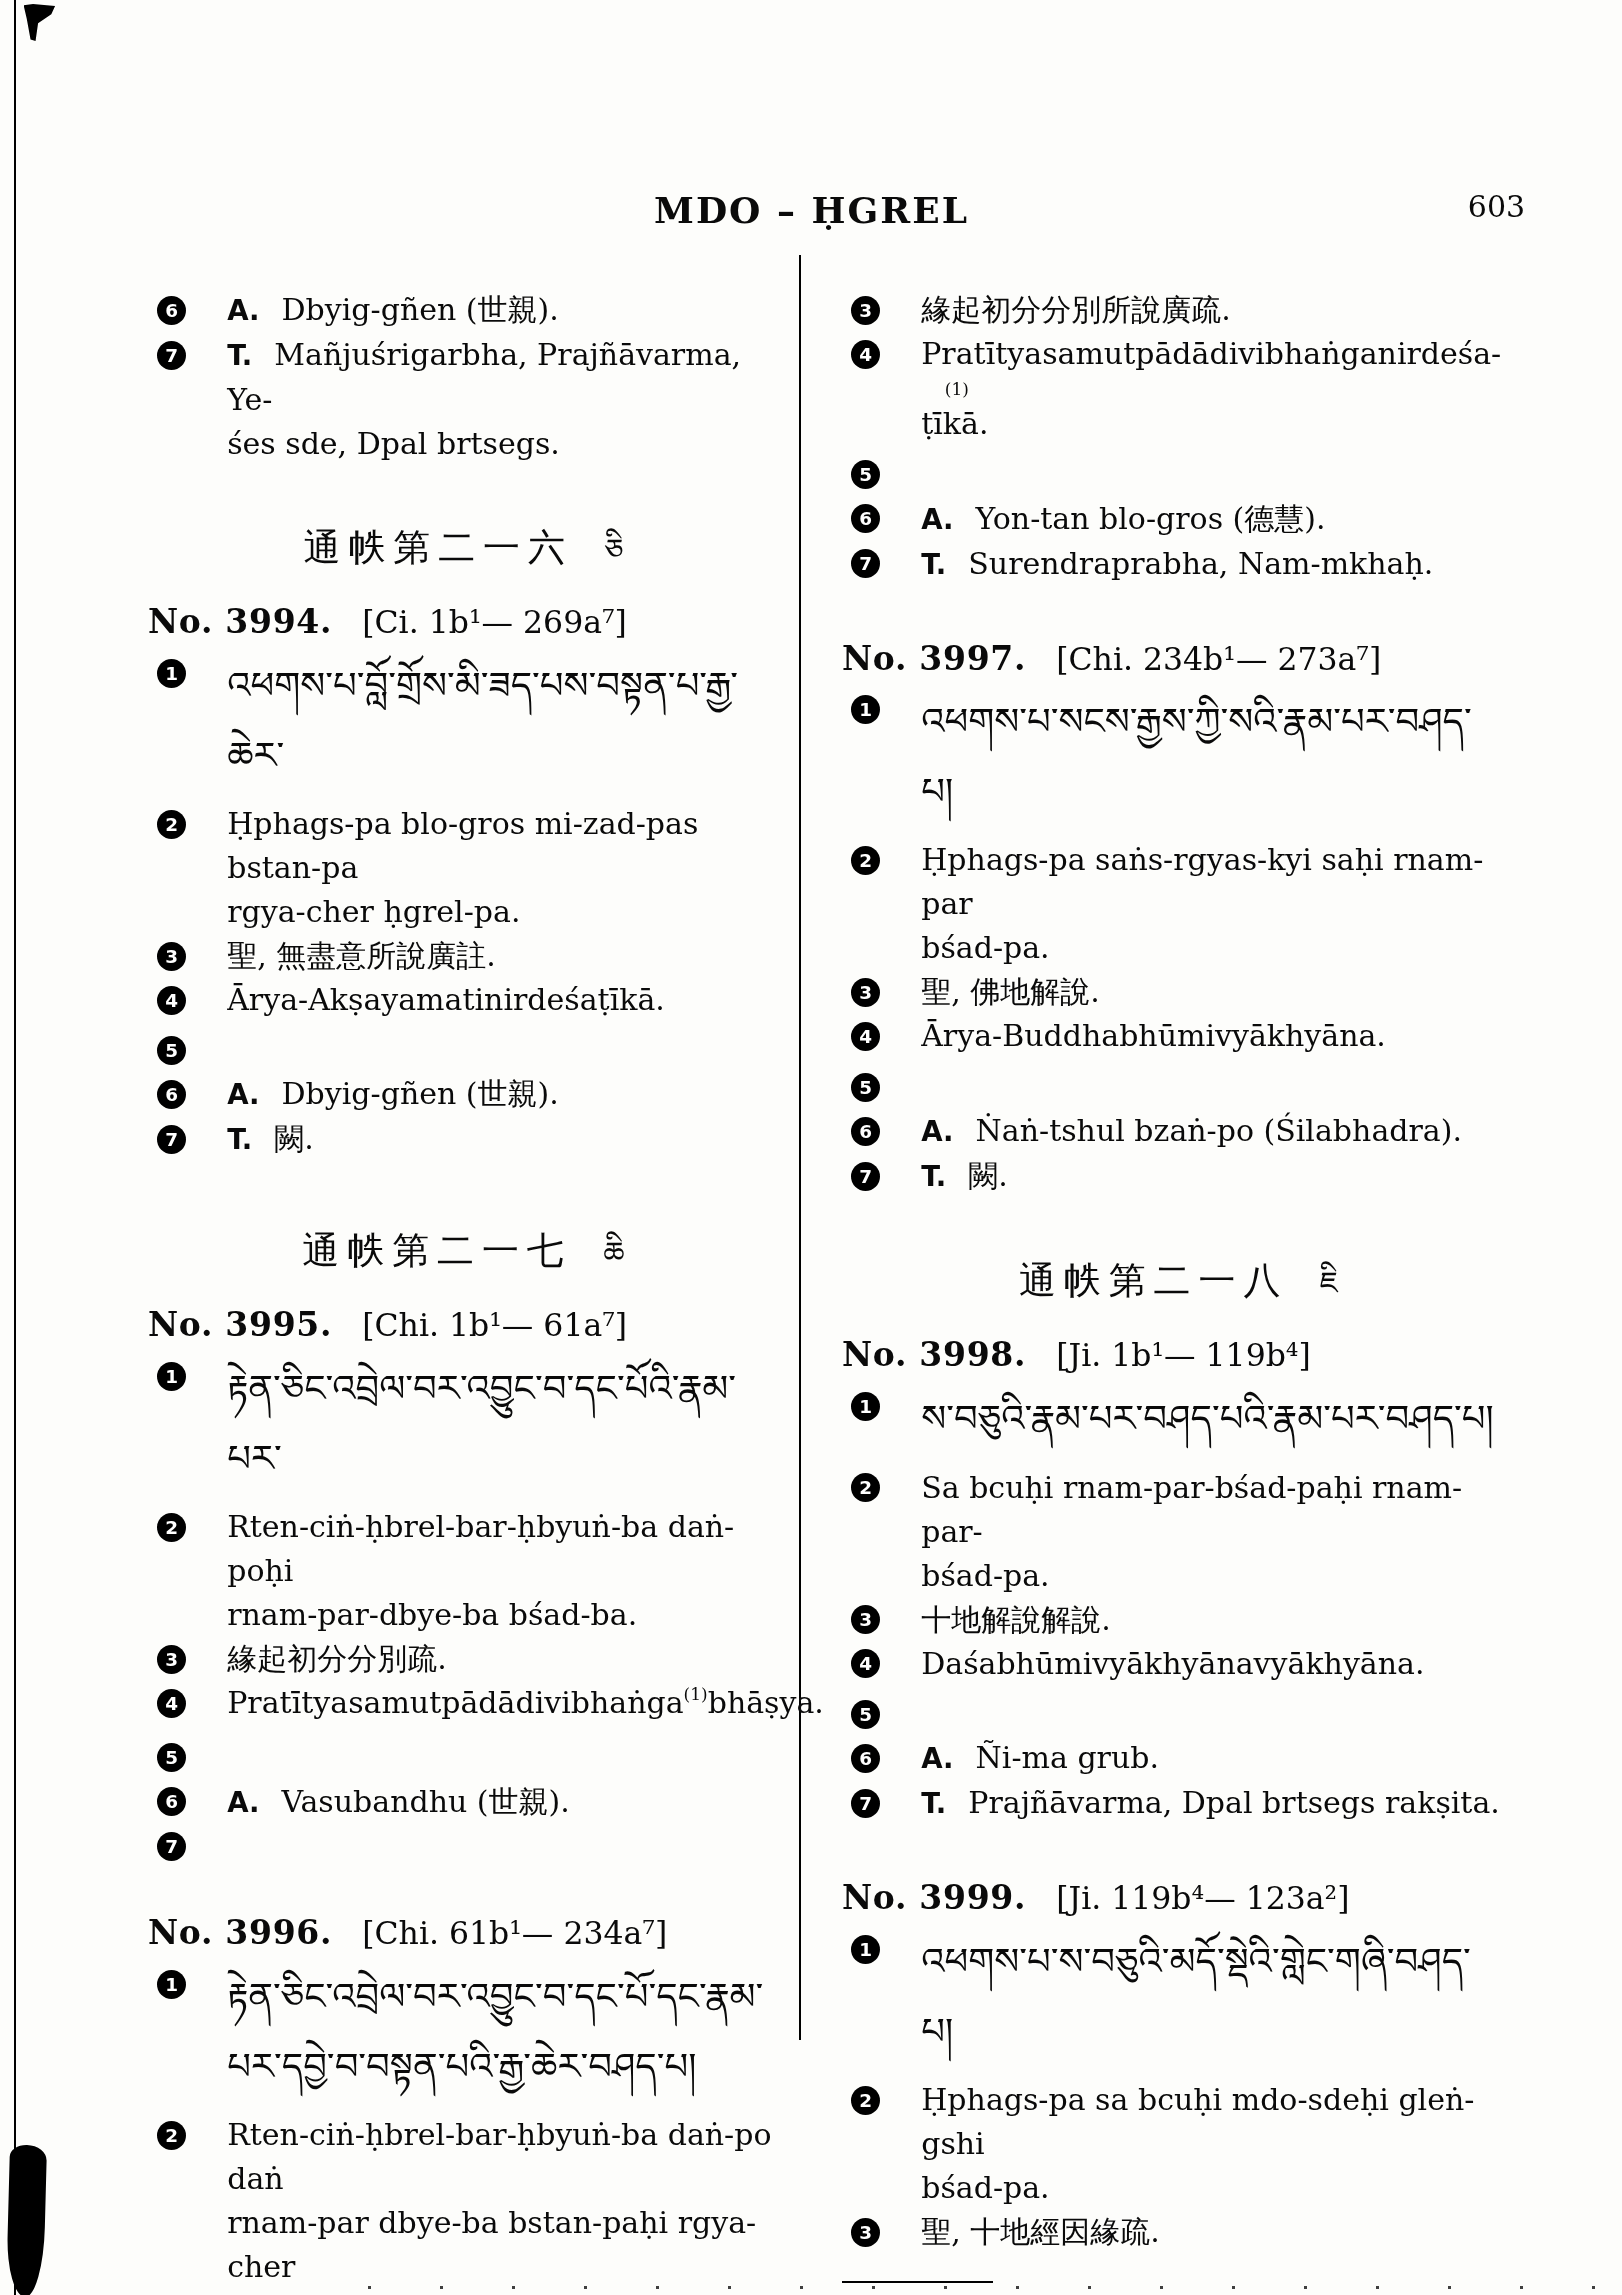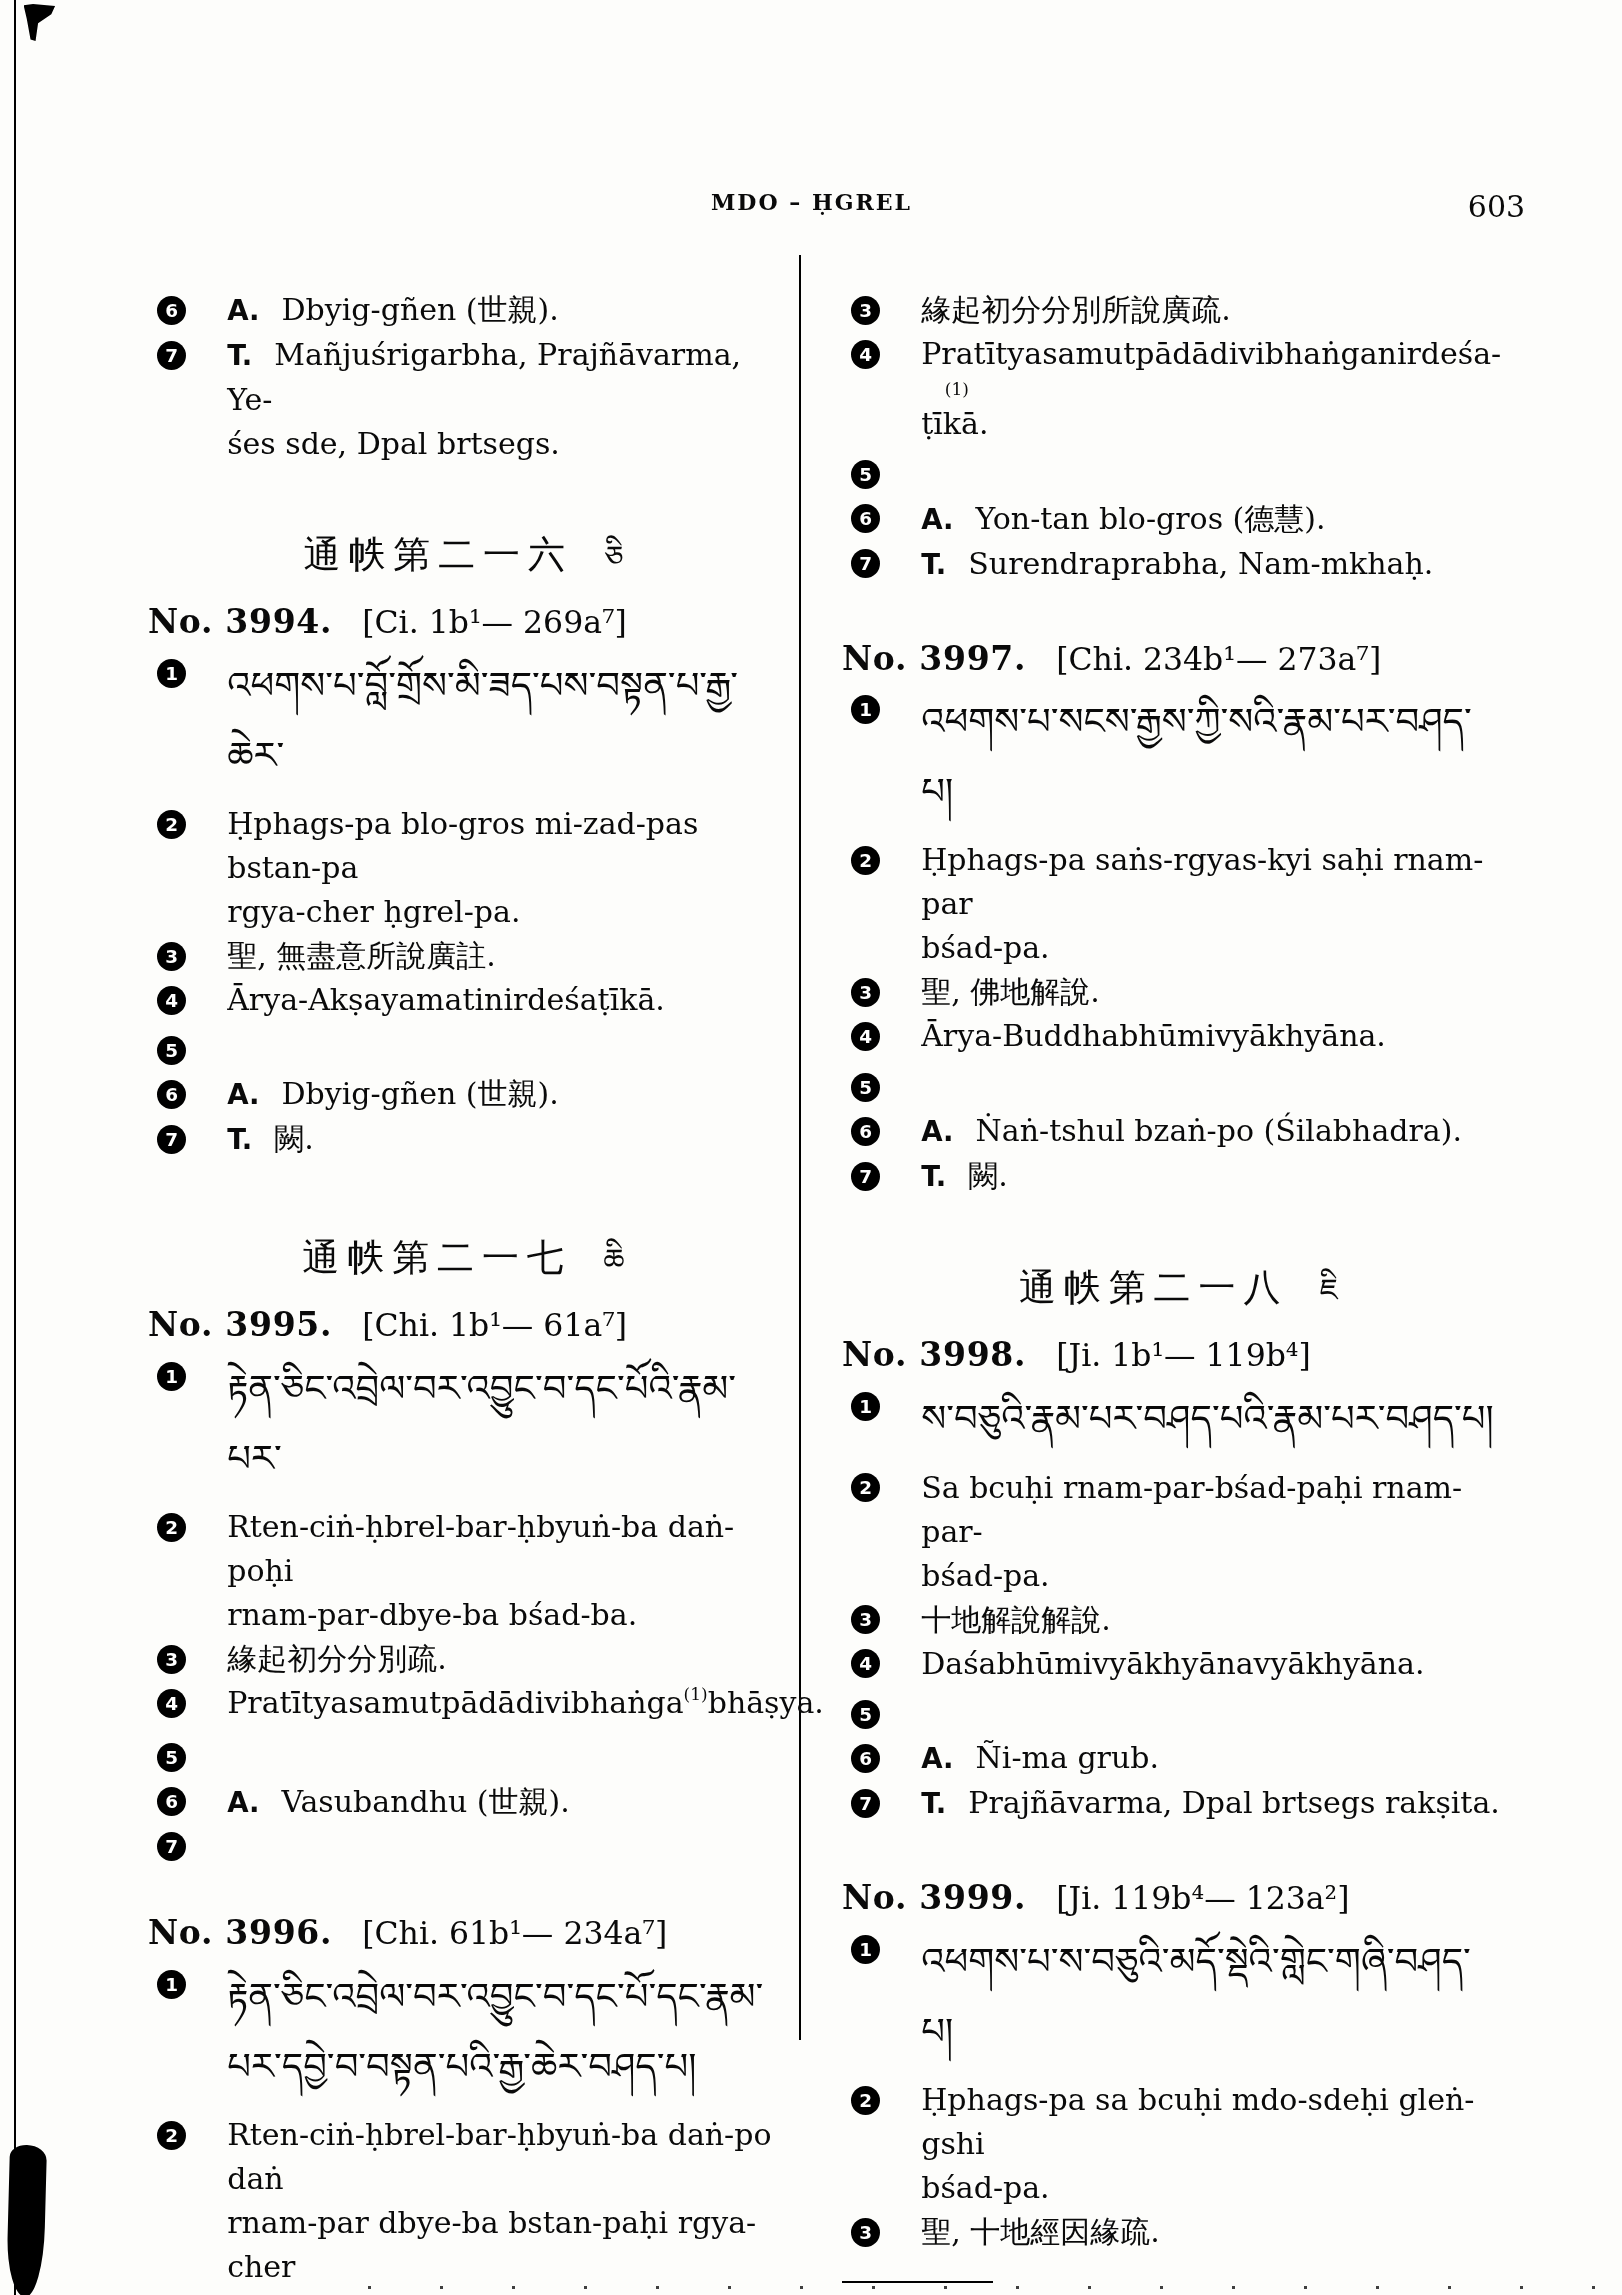--- a/index.html
+++ b/index.html
@@ -11,28 +11,28 @@
   .edge-line{position:absolute;left:13.8px;top:0;width:2.6px;height:2295px;background:#000;}
   .corner-mark{position:absolute;left:23.6px;top:3.9px;width:31.5px;height:37px;background:#000;
     clip-path:polygon(0 4%,30% 0,100% 6%,88% 28%,46% 52%,38% 100%,22% 96%,10% 40%);}
   .ink-blob{position:absolute;left:7.9px;top:2145px;width:37px;height:152px;background:#000;
     border-radius:46% 54% 48% 52%/8% 10% 46% 40%;transform:rotate(1.5deg);}
   .bottom-specks{position:absolute;left:368px;top:2286px;width:1247px;height:3.3px;opacity:.75;
     background:repeating-linear-gradient(90deg,#000 0 3.3px,transparent 3.3px 72px);}
   .divider{position:absolute;left:799px;top:255px;width:2px;height:1785px;background:#000;}
   
   .running-head{position:absolute;left:0;top:189px;width:1623px;text-align:center;
-    font-size:22px;font-weight:bold;letter-spacing:2px;}
+    font-size:36px;font-weight:bold;letter-spacing:2px;}
   .page-num{position:absolute;left:1431px;top:189px;width:131px;font-size:30px;text-align:center;}
   
   .col{position:absolute;top:288px;}
   .col-left{left:148px;width:631px;}
   .col-right{left:842px;width:673px;}
   
-  .section-head{text-align:center;font-size:37px;letter-spacing:7.9px;height:51px;line-height:66px;
+  .section-head{text-align:center;font-size:37px;letter-spacing:7.9px;height:51px;line-height:51px;
     white-space:nowrap;}
   .section-head .vol{font-size:30px;letter-spacing:0;margin-left:31.5px;}
   
   .entry-head{font-size:31.5px;height:43px;line-height:43px;white-space:nowrap;}
   .entry-no{font-weight:bold;font-size:33px;letter-spacing:0.7px;}
   .entry-loc{margin-left:30px;}
   
   .item{display:flex;align-items:flex-start;}
   .badge{flex:0 0 29px;height:29px;margin:7.9px 0 0 9.2px;border-radius:50%;background:#000;color:#fff;
     font-family:"DejaVu Sans","Liberation Sans",sans-serif;font-size:18.4px;font-weight:bold;

